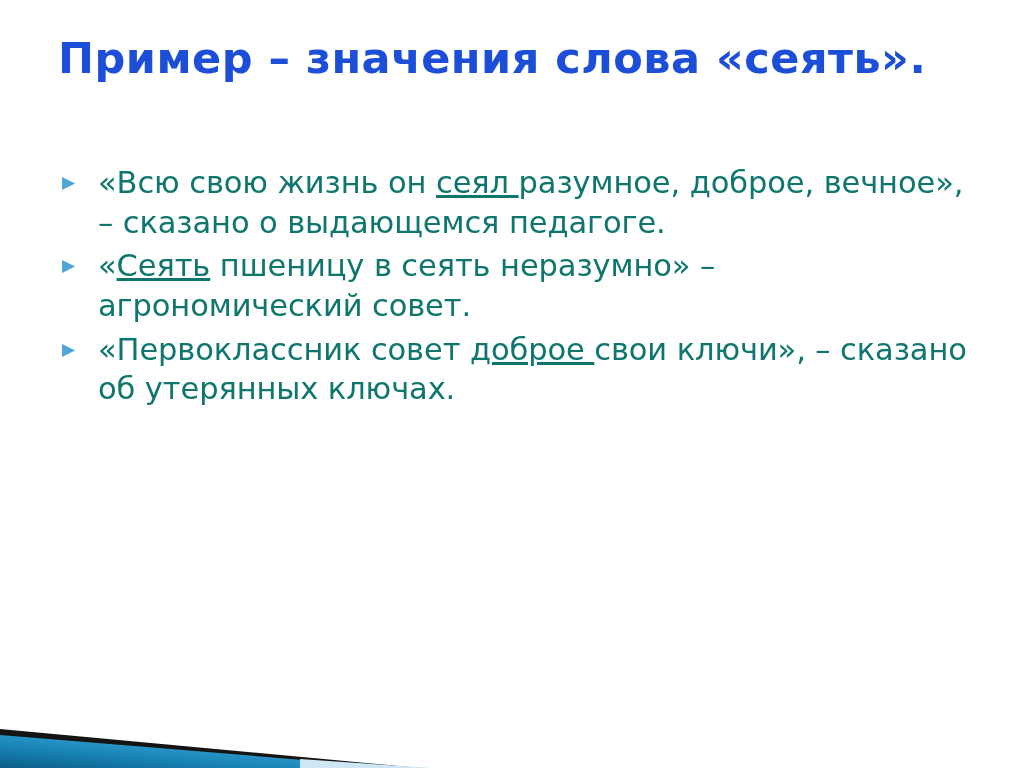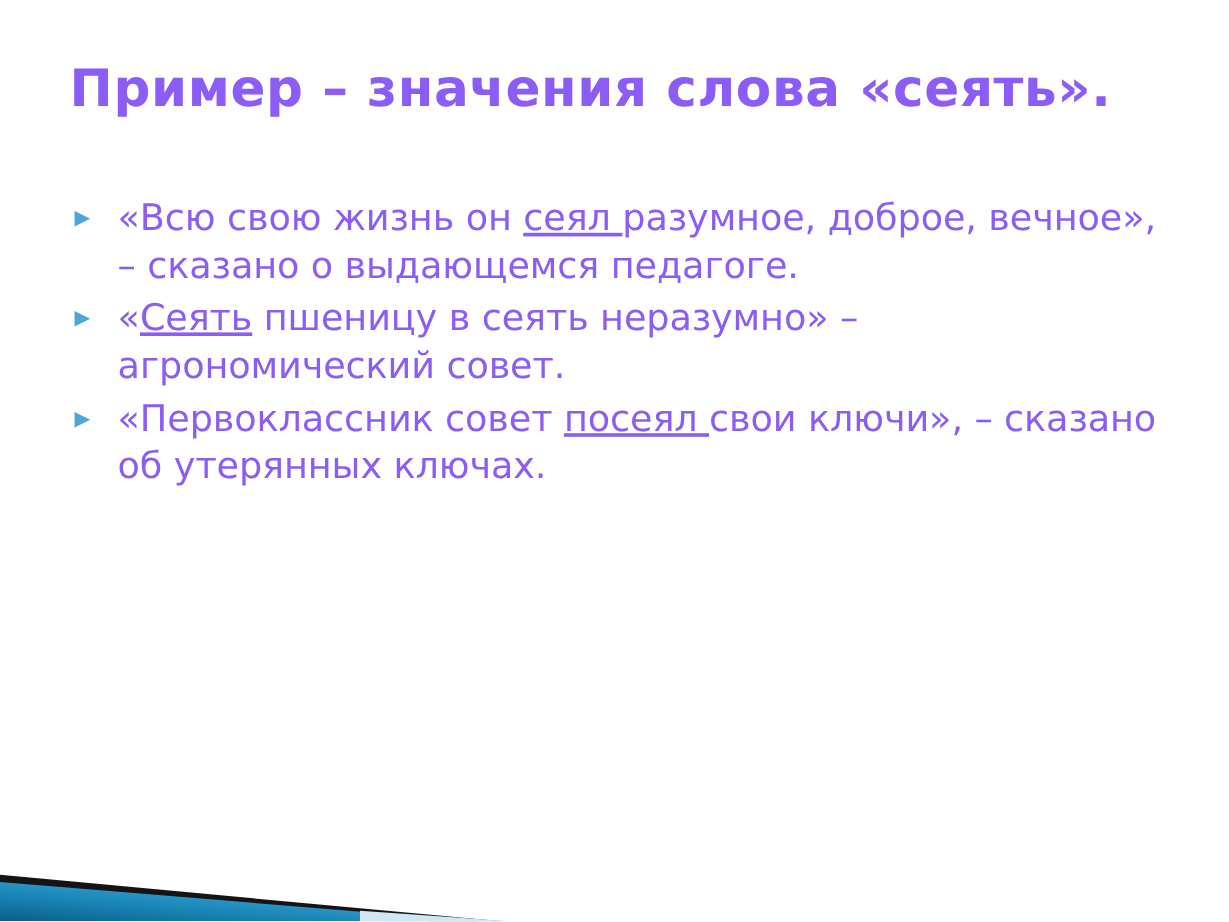--- a/index.html
+++ b/index.html
@@ -16,25 +16,25 @@
   .slide {
     position: relative;
     width: 1024px;
     height: 768px;
     background: #ffffff;
     overflow: hidden;
   }
   .slide-title {
     position: absolute;
     left: 58px;
-    top: 50px;
+    top: 34px;
     width: 920px;
     font-size: 43px;
     font-weight: bold;
-    color: #8b5cf6;
+    color: #1d4ed8;
     letter-spacing: 0.5px;
     line-height: 1.15;
     white-space: nowrap;
   }
   .content {
     position: absolute;
     left: 62px;
     top: 163px;
     width: 910px;
   }
@@ -49,21 +49,21 @@
     padding-top: 11px;
     color: #4ea6d6;
     font-size: 17px;
     line-height: 1;
     text-align: left;
   }
   .bullet-text {
     flex: 1 1 auto;
     font-size: 30.5px;
     line-height: 1.30;
-    color: #8b5cf6;
+    color: #0f766e;
     letter-spacing: -0.1px;
   }
   .u {
     text-decoration: underline;
   }
   
   .deco {
     position: absolute;
     left: 0;
     bottom: 0;
@@ -86,21 +86,21 @@
       <span class="bullet-text"><span>«Всю свою жизнь он </span><span class="u">сеял </span><span>разумное, доброе, вечное», – сказано о выдающемся педагоге.</span></span>
     </div>
 
     <div class="bullet-row">
       <span class="bullet-marker">▶</span>
       <span class="bullet-text"><span>«</span><span class="u">Сеять</span><span> пшеницу в сеять неразумно» – агрономический совет.</span></span>
     </div>
 
     <div class="bullet-row">
       <span class="bullet-marker">▶</span>
-      <span class="bullet-text"><span>«Первоклассник совет </span><span class="u">посеял </span><span>свои ключи», – сказано об утерянных ключах.</span></span>
+      <span class="bullet-text"><span>«Первоклассник совет </span><span class="u">доброе </span><span>свои ключи», – сказано об утерянных ключах.</span></span>
     </div>
 
   </div>
 
   <svg class="deco" viewBox="0 0 1024 135" preserveAspectRatio="none">
     <defs>
       <linearGradient id="gblue" x1="0" y1="1" x2="1" y2="0">
         <stop offset="0%" stop-color="#0a5e87"></stop>
         <stop offset="35%" stop-color="#1a86b8"></stop>
         <stop offset="75%" stop-color="#39a9d8"></stop>

